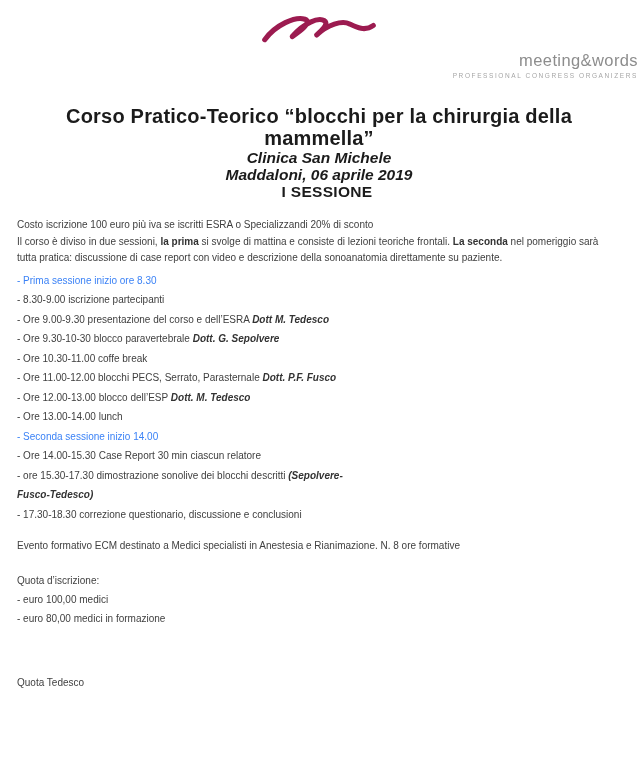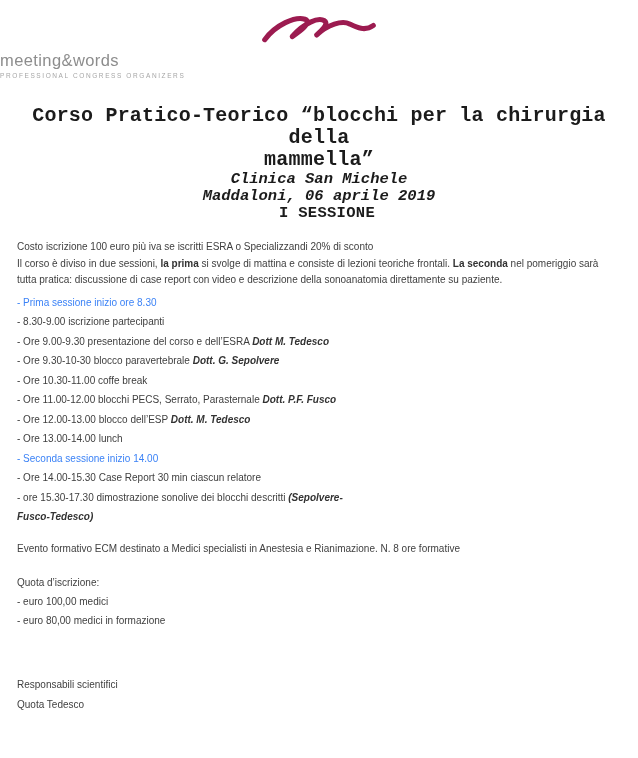--- a/index.html
+++ b/index.html
@@ -1,33 +1,33 @@
 <!DOCTYPE html>
 <html><head>
 <meta charset="utf-8">
 <style>
   html,body { margin:0; padding:0; background:#ffffff; }
   .page {
     position:relative; width:638px; height:758px; background:#ffffff;
     overflow:hidden; font-family:"Liberation Sans", sans-serif;
   }
   
-  .logo { padding-top:12px; text-align:left; }
+  .logo { padding-top:12px; text-align:right; }
   .logo svg { display:block; margin:0 auto; }
   .brand {
     font-size:16.5px; color:#8d8d8d; letter-spacing:0.4px; margin-top:1px;
     font-family:"Liberation Sans", sans-serif;
   }
   .tagline {
     font-size:6.5px; color:#a6a6a6; letter-spacing:1.6px; margin-top:2px;
     text-transform:uppercase;
   }
   
   .header { margin-top:26px; text-align:center; color:#1b1b1b;
-            font-family:Liberation Mono, monospace; }
+            font-family:Liberation Sans, sans-serif; }
   .title { font-weight:bold; font-size:20px; line-height:22px; letter-spacing:0.2px; }
   .sub   { font-weight:bold; font-style:italic; font-size:15.5px; line-height:17px; }
   .session { font-weight:bold; font-size:15.5px; line-height:17px; letter-spacing:0.3px;padding-left:16px; }
   
   .content { margin:17px 20px 0 17px; font-size:10px; color:#3e3e3e; }
   .intro { line-height:16.5px; }
   .b { font-weight:bold; color:#333333;text-align:right; }
   .program { margin-top:4px; line-height:19.5px; }
   .program .hdr { font-weight:normal; color:#3b82f6; }
   .spk { font-weight:bold; font-style:italic; color:#333333; }
@@ -75,29 +75,29 @@
       <div><span>- Ore 9.00-9.30 presentazione del corso e dell’ESRA </span><span class="spk">Dott M. Tedesco</span></div>
       <div><span>- Ore 9.30-10-30 blocco paravertebrale </span><span class="spk">Dott. G. Sepolvere</span></div>
       <div><span>- Ore 10.30-11.00 coffe break</span></div>
       <div><span>- Ore 11.00-12.00 blocchi PECS, Serrato, Parasternale </span><span class="spk">Dott. P.F. Fusco</span></div>
       <div><span>- Ore 12.00-13.00 blocco dell’ESP </span><span class="spk">Dott. M. Tedesco</span></div>
       <div><span>- Ore 13.00-14.00 lunch</span></div>
       <div class="hdr"><span>- Seconda sessione inizio 14.00</span></div>
       <div><span>- Ore 14.00-15.30 Case Report 30 min ciascun relatore</span></div>
       <div><span>- ore 15.30-17.30 dimostrazione sonolive dei blocchi descritti </span><span class="spk">(Sepolvere-</span></div>
       <div><span class="spk">Fusco-Tedesco)</span></div>
+      <div><span>- 17.30-18.30 correzione questionario, discussione e conclusioni</span></div>
     </div>
 
     <div class="ecm">Evento formativo ECM destinato a Medici specialisti in Anestesia e Rianimazione. N. 8 ore formative</div>
 
     <div class="fees">
       <div>Quota d’iscrizione:</div>
       <div>- euro 100,00 medici</div>
       <div>- euro 80,00 medici in formazione</div>
     </div>
 
     <div class="footer">
-      <div>Responsabili scientifici</div>
       <div>Quota Tedesco</div>
     </div>
 
   </div>
 </div>
 
 </body></html>

